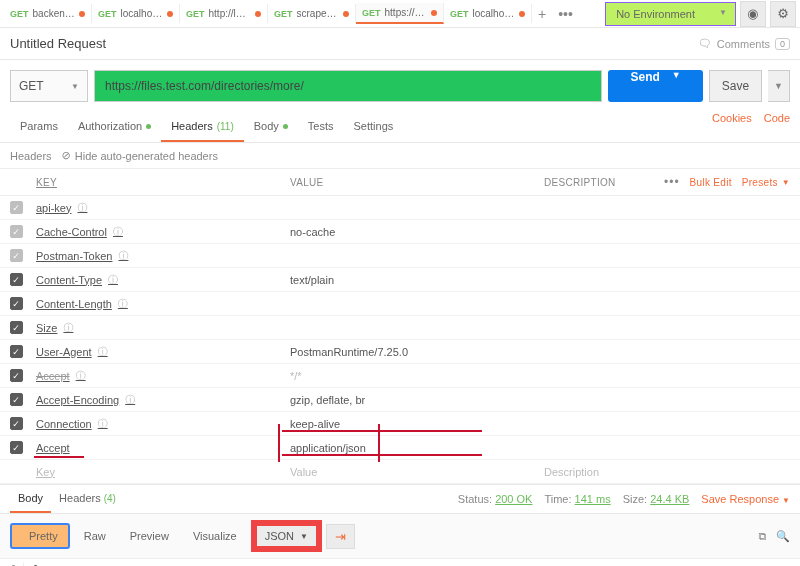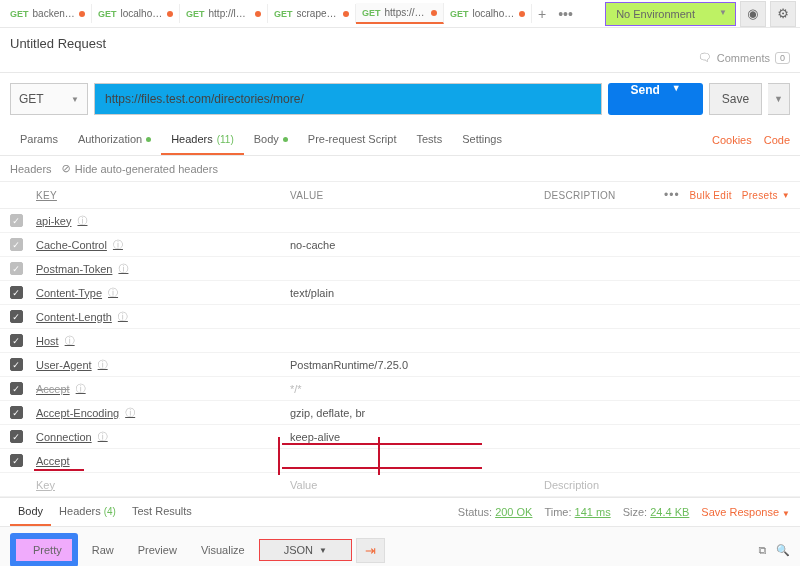--- a/index.html
+++ b/index.html
@@ -9,31 +9,31 @@
 .tab.active { background: #fafafa; border-bottom: 2px solid #f26b3a; }
 .tab .method { color: #6bbd5b; font-size: 9px; font-weight: bold; }
 .tab .title { overflow: hidden; text-overflow: ellipsis; }
 .dot { width: 6px; height: 6px; border-radius: 50%; background: #f26b3a; flex-shrink: 0; }
 .tab-plus { padding: 0 6px; font-size: 14px; color: #888; cursor: pointer; }
 .tab-more { padding: 0 6px; font-size: 14px; color: #888; cursor: pointer; }
 .env { margin-left: auto; display: flex; gap: 4px; align-items: center; }
 .env-select { background: #bef264; padding: 5px 40px 5px 10px; font-size: 11px; color: #666; border: 1px solid #8b5cf6; position: relative; }
 .env-select::after { content: "▼"; position: absolute; right: 8px; font-size: 8px; color: #888; }
 .icon-btn { width: 26px; height: 26px; background: #ececec; border: 1px solid #ddd; display: flex; align-items: center; justify-content: center; cursor: pointer; color: #666; font-size: 13px; }
-.title-row { display: flex; padding: 8px 10px; border-bottom: 1px solid #e8e8e8; flex-direction: column; }
+.title-row { display: flex; padding: 8px 10px; border-bottom: 1px solid #e8e8e8; }
 .req-title { font-size: 13px; color: #444; }
 .comments { margin-left: auto; display: flex; align-items: center; gap: 5px; color: #999; font-size: 11px; }
 .url-row { display: flex; gap: 6px; padding: 10px; }
 .method-select { width: 78px; border: 1px solid #ccc; background: #fafafa; display: flex; align-items: center; justify-content: space-between; padding: 0 8px; font-size: 12px; color: #555; cursor: pointer; }
-.url-input { flex: 1; border: 1px solid #ccc; padding: 8px 10px; font-size: 12px; color: #444; background: #0ea5e9; }
+.url-input { flex: 1; border: 1px solid #ccc; padding: 8px 10px; font-size: 12px; color: #444; background: #22c55e; }
 .send-btn { background: #097bed; color: #fff; border: none; padding: 0 22px; font-size: 12px; font-weight: 600; display: flex; cursor: pointer; border-radius: 3px; }
 .send-btn .caret { margin-left: 12px; font-size: 9px; }
 .save-btn { background: #f0f0f0; border: 1px solid #ccc; padding: 0 12px; font-size: 12px; color: #555; display: flex; align-items: center; cursor: pointer; }
 .save-caret { background: #f0f0f0; border: 1px solid #ccc; border-left: none; padding: 0 6px; font-size: 9px; display: flex; align-items: center; cursor: pointer; color: #888; }
-.req-tabs { display: flex; align-items: center; padding: 0 10px; border-bottom: 1px solid #e8e8e8; font-size: 11px; }
+.req-tabs { display: flex; padding: 0 10px; border-bottom: 1px solid #e8e8e8; font-size: 11px; }
 .req-tab { padding: 8px 10px; color: #666; cursor: pointer; border-bottom: 2px solid transparent; display: flex; align-items: center; gap: 4px; }
 .req-tab.active { color: #333; border-bottom-color: #f26b3a; }
 .green-dot { width: 5px; height: 5px; border-radius: 50%; background: #6bbd5b; }
 .count { color: #6bbd5b; font-size: 10px; }
 .req-tabs-right { margin-left: auto; display: flex; gap: 12px; }
 .link-orange { color: #f26b3a; cursor: pointer; }
 .subhead { display: flex; align-items: center; gap: 10px; padding: 6px 10px; border-bottom: 1px solid #eee; font-size: 11px; color: #888; }
 .hide-gen { display: flex; align-items: center; gap: 4px; cursor: pointer; }
 .table-head { display: flex; align-items: center; background: #fff; border-bottom: 1px solid #eee; font-size: 10px; color: #888; letter-spacing: 0.3px; padding: 6px 0; }
 .col-check { width: 32px; display: flex; justify-content: center; }
@@ -51,22 +51,22 @@
 .chk.light { background: #bfbfbf; border-color: #bfbfbf; }
 .placeholder-row .col-key, .placeholder-row .col-value, .placeholder-row .col-desc { color: #bbb; }
 .accept-mark { position: absolute; border-top: 2px solid #c8102e; }
 .resp-tabs { display: flex; align-items: center; padding: 0 10px; border-top: 1px solid #e8e8e8; border-bottom: 1px solid #e8e8e8; font-size: 11px; height: 30px; }
 .resp-tab { padding: 7px 8px; color: #666; cursor: pointer; border-bottom: 2px solid transparent; }
 .resp-tab.active { border-bottom-color: #f26b3a; color: #333; }
 .resp-status { margin-left: auto; display: flex; gap: 12px; font-size: 11px; color: #888; align-items: center; }
 .green { color: #6bbd5b; text-decoration: underline; }
 .view-row { display: flex; align-items: center; padding: 6px 10px; gap: 4px; border-bottom: 1px solid #eee; background: #fafafa; font-size: 11px; }
 .view-btn { padding: 5px 10px; color: #666; cursor: pointer; border-radius: 3px; }
-.view-btn.active { background: #f0abfc; border: 6px solid #3b82f6; padding-left: 17px; }
-.json-select { background: #ececec; padding: 4px 24px; border: 1px solid #ef4444; display: flex; align-items: center; gap: 6px; cursor: pointer; }
+.view-btn.active { background: #fdba74; border: 2px solid #3b82f6; padding-left: 17px; }
+.json-select { background: #ececec; padding: 4px 8px; border: 6px solid #ef4444; display: flex; align-items: center; gap: 6px; cursor: pointer; }
 .wrap-btn { background: #ececec; padding: 4px 8px; border: 1px solid #ddd; cursor: pointer; color: #f26b3a; font-size: 13px; }
 .view-right { margin-left: auto; display: flex; gap: 10px; color: #888; }
 .code-area { display: flex; font-family: Consolas, monospace; font-size: 11px; padding: 4px 0; }
 .lineno { width: 24px; text-align: right; padding-right: 6px; color: #999; border-right: 1px solid #eee; }
 .codetxt { padding-left: 8px; color: #444; }
 </style>
 </head>
 <body>
 
 <div class="topbar">
@@ -141,21 +141,20 @@
       <span class="green-dot"></span>
     </div>
   <div class="req-tab active">
       <span>Headers</span>
       <span class="count">(11)</span>
     </div>
   <div class="req-tab">
       <span>Body</span>
       <span class="green-dot"></span>
     </div>
-  <div class="req-tab">Pre-request Script</div>
   <div class="req-tab">Tests</div>
   <div class="req-tab">Settings</div>
   <div class="req-tabs-right">
     <span class="link-orange">Cookies</span>
     <span class="link-orange">Code</span>
   </div>
 </div>
 
 <div class="subhead">
   <span>Headers</span>
@@ -233,21 +232,21 @@
         <span class="lock">ⓘ</span>
       </div>
   <div class="col-value"><calculated when="" request="" is="" sent=""></calculated></div>
   <div class="col-desc"></div>
     </div>
     <div class="hrow">
       <div class="col-check">
         <div class="chk ">✓</div>
       </div>
   <div class="col-key">
-        <span>Host</span>
+        <span>Size</span>
         <span class="lock">ⓘ</span>
       </div>
   <div class="col-value"><calculated when="" request="" is="" sent=""></calculated></div>
   <div class="col-desc"></div>
     </div>
     <div class="hrow">
       <div class="col-check">
         <div class="chk ">✓</div>
       </div>
   <div class="col-key">
@@ -290,39 +289,39 @@
   <div class="col-value">keep-alive</div>
   <div class="col-desc"></div>
     </div>
     <div class="hrow">
       <div class="col-check">
         <div class="chk ">✓</div>
       </div>
   <div class="col-key">
         <span>Accept</span>
       </div>
+  <div class="col-value">application/json</div>
   <div class="col-desc"></div>
     </div>
     <div class="hrow placeholder-row">
       <div class="col-check"></div>
       <div class="col-key">Key</div>
       <div class="col-value">Value</div>
       <div class="col-desc">Description</div>
     </div>
     <div class="accept-mark" style="left: 282px; top: 234px; width: 200px;"></div>
     <div class="accept-mark" style="left: 282px; top: 258px; width: 200px;"></div>
     <div class="accept-mark" style="left: 278px; top: 228px; width: 2px; height: 38px; border-left: 2px solid rgb(200, 16, 46); border-top: none;"></div>
     <div class="accept-mark" style="left: 378px; top: 228px; width: 2px; height: 38px; border-left: 2px solid rgb(200, 16, 46); border-top: none;"></div>
     <div class="accept-mark" style="left: 34px; top: 260px; width: 50px;"></div>
   </div>
 
 <div class="resp-tabs">
   <div class="resp-tab active">Body</div>
   <div class="resp-tab"><span>Headers</span> <span class="count">(4)</span></div>
-  <div class="resp-tab">Test Results</div>
   <div class="resp-status">
     <span><span>Status:</span> <span class="green">200 OK</span></span>
     <span><span>Time:</span> <span class="green">141 ms</span></span>
     <span><span>Size:</span> <span class="green">24.4 KB</span></span>
     <span class="link-orange"><span>Save Response</span> <span style="font-size:8px;">▼</span></span>
   </div>
 </div>
 
 <div class="view-row">
   <div class="view-btn active">Pretty</div>

